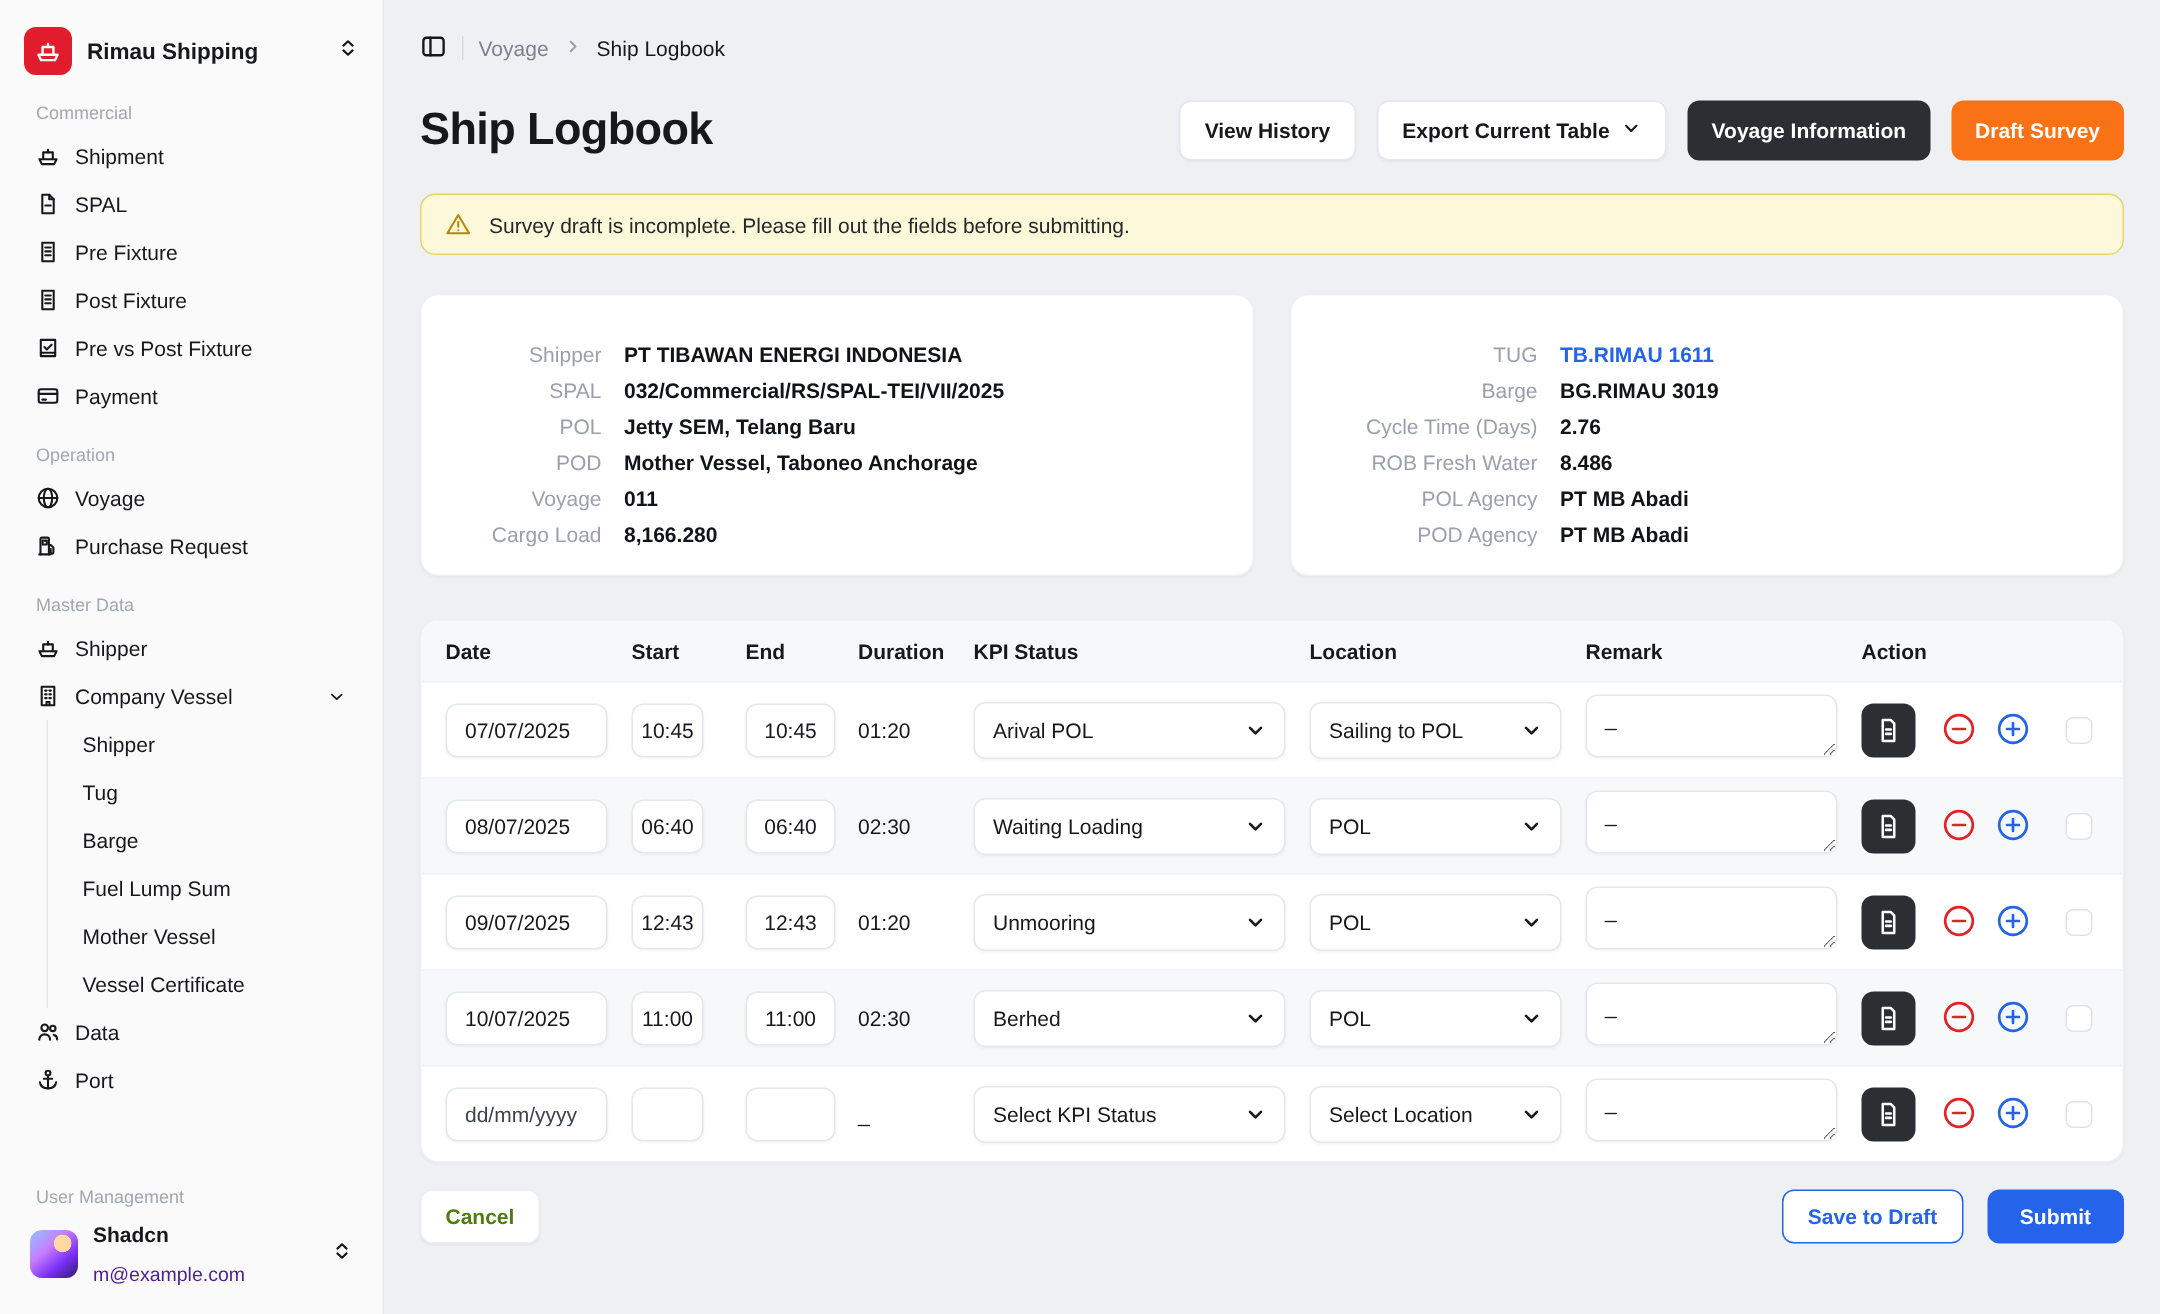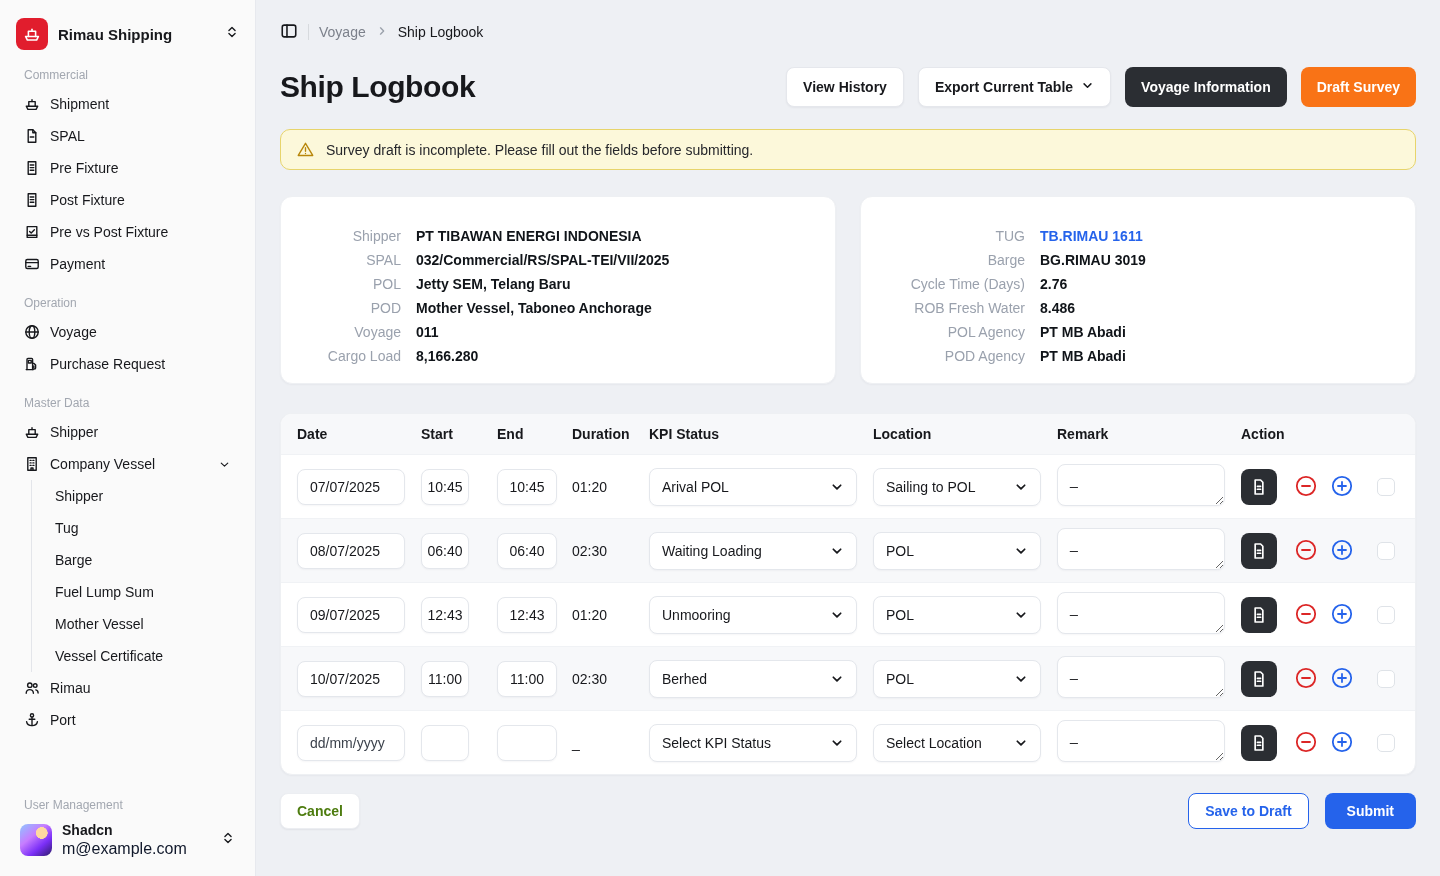--- a/index.html
+++ b/index.html
@@ -22,21 +22,21 @@
   .sub-list { margin-left:15px; border-left:1px solid #e3e5ea; padding-left:17px; }
   .sub-item { display:flex; align-items:center; height:32px; font-size:14px; border-radius:6px; padding:0 6px; cursor:pointer; }
   .ic { width:16px; height:16px; fill:none; stroke:currentColor; stroke-width:1.4; stroke-linecap:round; stroke-linejoin:round; flex:none; }
   .user-block { margin-top:auto; }
   .user-row { display:flex; align-items:center; gap:10px; margin-top:6px; padding:4px 4px; border-radius:8px; cursor:pointer; }
   .avatar { width:32px; height:32px; border-radius:8px; flex:none;
             background:radial-gradient(circle at 68% 28%, #ffd9a0 0 18%, transparent 19%),
                        linear-gradient(140deg,#8ec5ff 0%,#c77dff 38%,#7b2ff7 68%,#2d1b69 100%); }
   .user-meta { flex:1; line-height:1.2; }
   .user-name { font-size:14px; font-weight:700; }
-  .user-email { font-size:16px; color:#0f172a; }
+  .user-email { font-size:13px; color:#4c1d95;margin-top:11px; }
 
   
   .main { flex:1; padding:0 24px; }
   .crumbs { display:flex; align-items:center; gap:10px; padding-top:23px; height:41px; font-size:14px; }
   .crumbs .panel-ic svg { width:18px; height:18px; stroke:#17181c; }
   .crumb-divider { width:1px; height:16px; background:#d7dade; }
   .crumb-parent { color:#7c818b; cursor:pointer; }
   .crumb-chev svg { width:12px; height:12px; stroke:#9aa0aa; }
   .crumb-current { color:#17181c; }
 
@@ -234,21 +234,21 @@
           <span>Vessel Certificate</span>
         </div>
     </div>
     <div class="nav-item">
       <svg class="ic" viewBox="0 0 16 16">
           <circle cx="5.8" cy="5.2" r="2.2"></circle>
           <path d="M2.2 13.2c0-2.2 1.6-3.6 3.6-3.6s3.6 1.4 3.6 3.6"></path>
           <circle cx="11.2" cy="5.6" r="1.8"></circle>
           <path d="M11.8 9.9c1.5.3 2.3 1.5 2.3 3.1"></path>
         </svg>
-      <span class="lbl">Rimau</span>
+      <span class="lbl">Data</span>
     </div>
     <div class="nav-item">
       <svg class="ic" viewBox="0 0 16 16">
           <circle cx="8" cy="3.4" r="1.6"></circle>
           <path d="M8 5v8.6"></path>
           <path d="M5.2 7.2h5.6"></path>
           <path d="M2.6 9.6c.4 2.7 2.5 4 5.4 4s5-1.3 5.4-4"></path>
         </svg>
       <span class="lbl">Port</span>
     </div>

